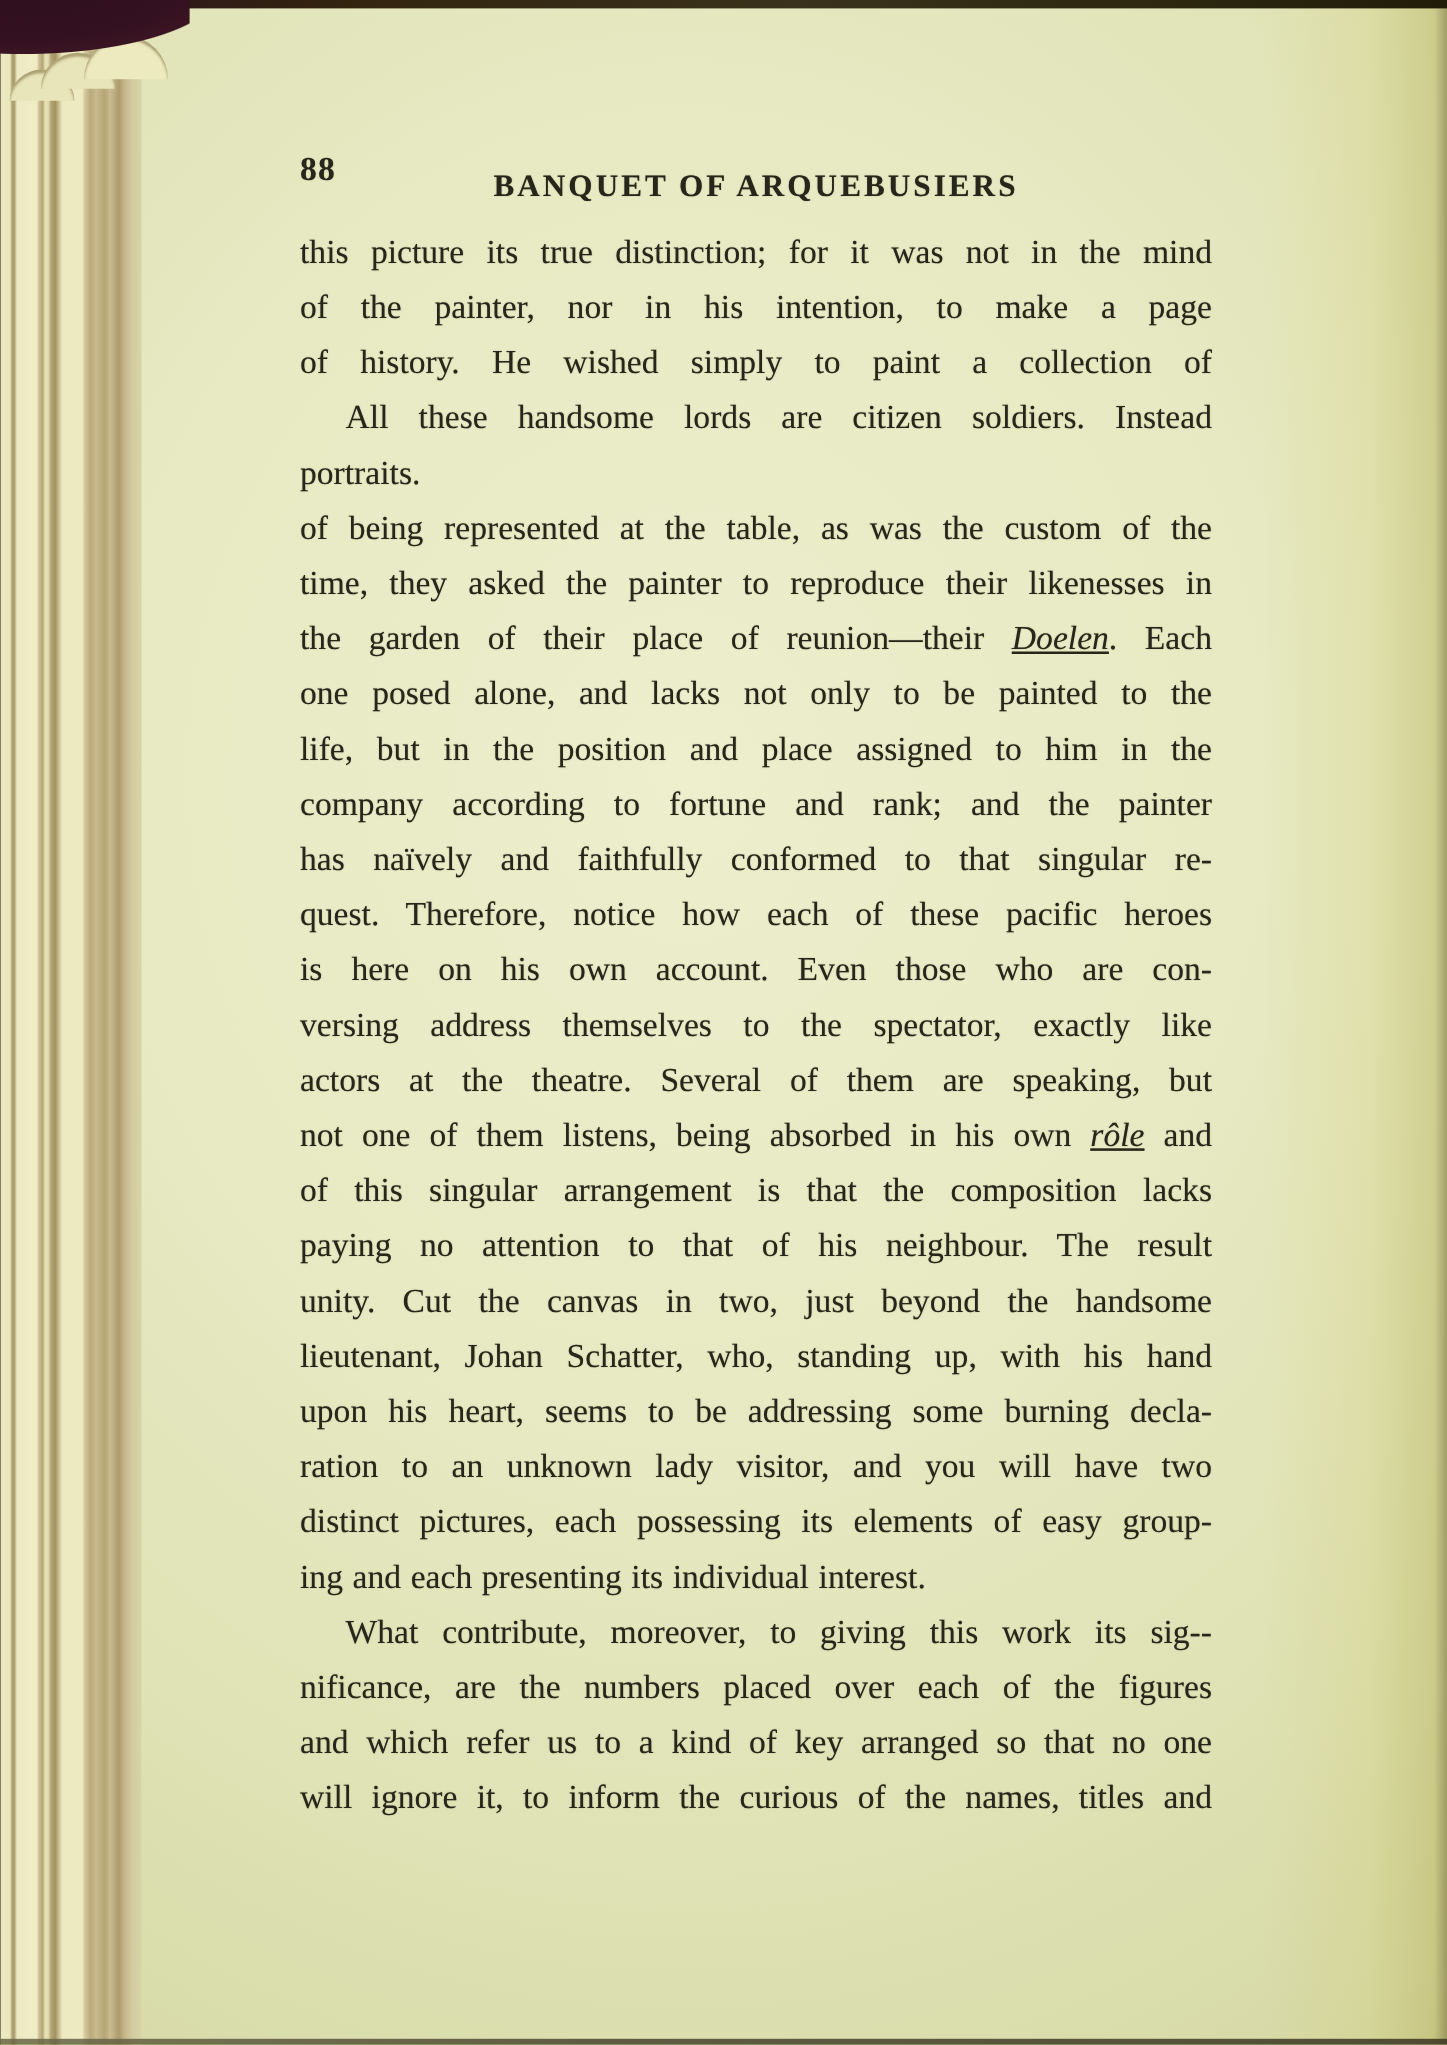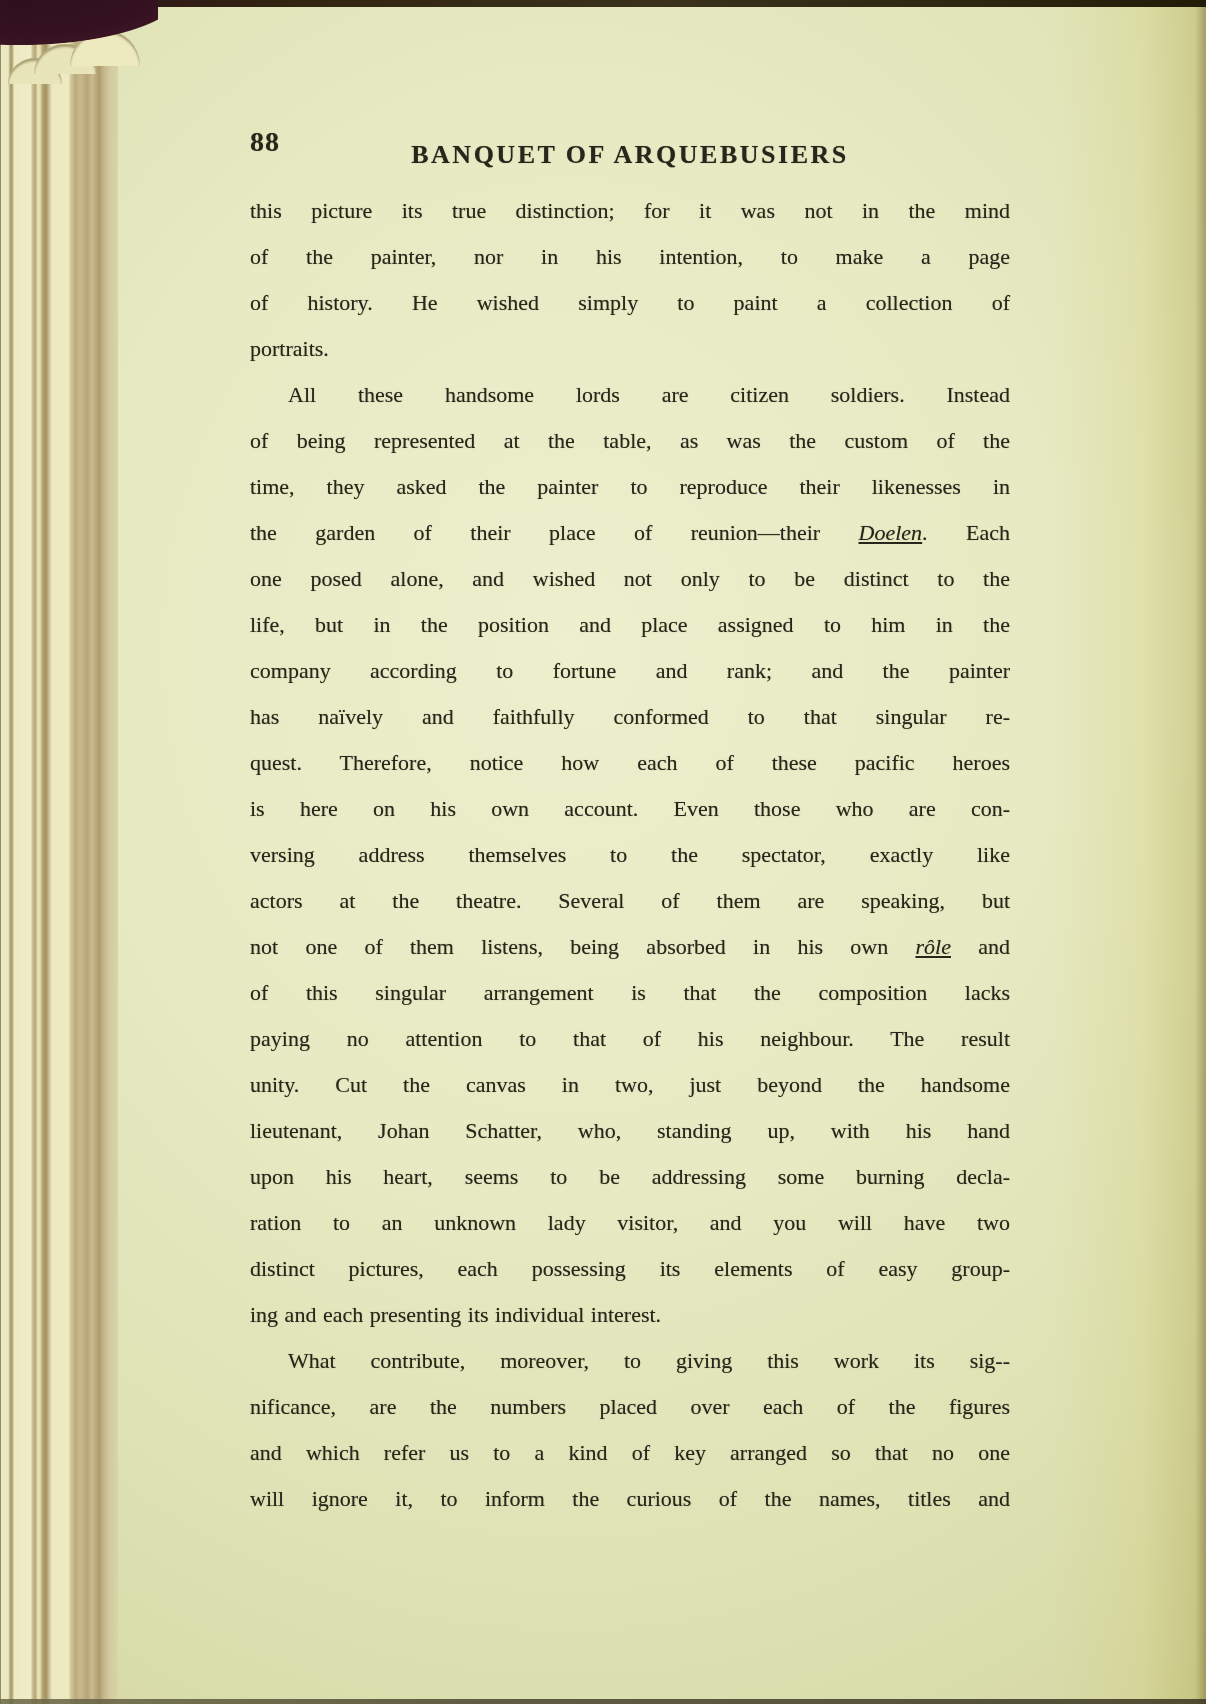--- a/index.html
+++ b/index.html
@@ -127,21 +127,21 @@
     font-size: 26px;
     font-weight: 700;
     letter-spacing: 2.5px;
   }
 
   .body-lines { width: 760px; }
 
   .line {
     height: 46px;
     line-height: 46px;
-    font-size: 22px;
+    font-size: 28px;
     text-align: justify;
     text-align-last: justify;
     white-space: normal;
     word-spacing: 1px;
   }
   .line.indent { text-indent: 38px; }
   .line.flush  { text-align-last: left; }
   .line i { font-style: italic; text-decoration: underline; }
 </style>
 </head>
@@ -162,26 +162,26 @@
 
   <div class="text-layer">
     <div class="header-row">
       <span class="page-number">88</span>
       <span class="running-header">BANQUET OF ARQUEBUSIERS</span>
     </div>
     <div class="body-lines" id="body-lines">
         <div class="line">this picture its true distinction; for it was not in the mind</div>
         <div class="line">of the painter, nor in his intention, to make a page</div>
         <div class="line">of history.  He wished simply to paint a collection of</div>
+        <div class="line indent">All these handsome lords are citizen soldiers.  Instead</div>
         <div class="line flush">portraits.</div>
-        <div class="line indent">All these handsome lords are citizen soldiers.  Instead</div>
         <div class="line">of being represented at the table, as was the custom of the</div>
         <div class="line">time, they asked the painter to reproduce their likenesses in</div>
         <div class="line">the garden of their place of reunion—their <i>Doelen</i>.  Each</div>
-        <div class="line">one posed alone, and wished not only to be distinct to the</div>
+        <div class="line">one posed alone, and lacks not only to be painted to the</div>
         <div class="line">life, but in the position and place assigned to him in the</div>
         <div class="line">company according to fortune and rank; and the painter</div>
         <div class="line">has naïvely and faithfully conformed to that singular re-</div>
         <div class="line">quest.  Therefore, notice how each of these pacific heroes</div>
         <div class="line">is here on his own account.  Even those who are con-</div>
         <div class="line">versing address themselves to the spectator, exactly like</div>
         <div class="line">actors at the theatre.  Several of them are speaking, but</div>
         <div class="line">not one of them listens, being absorbed in his own <i>rôle</i> and</div>
         <div class="line">of this singular arrangement is that the composition lacks</div>
         <div class="line">paying no attention to that of his neighbour.  The result</div>

